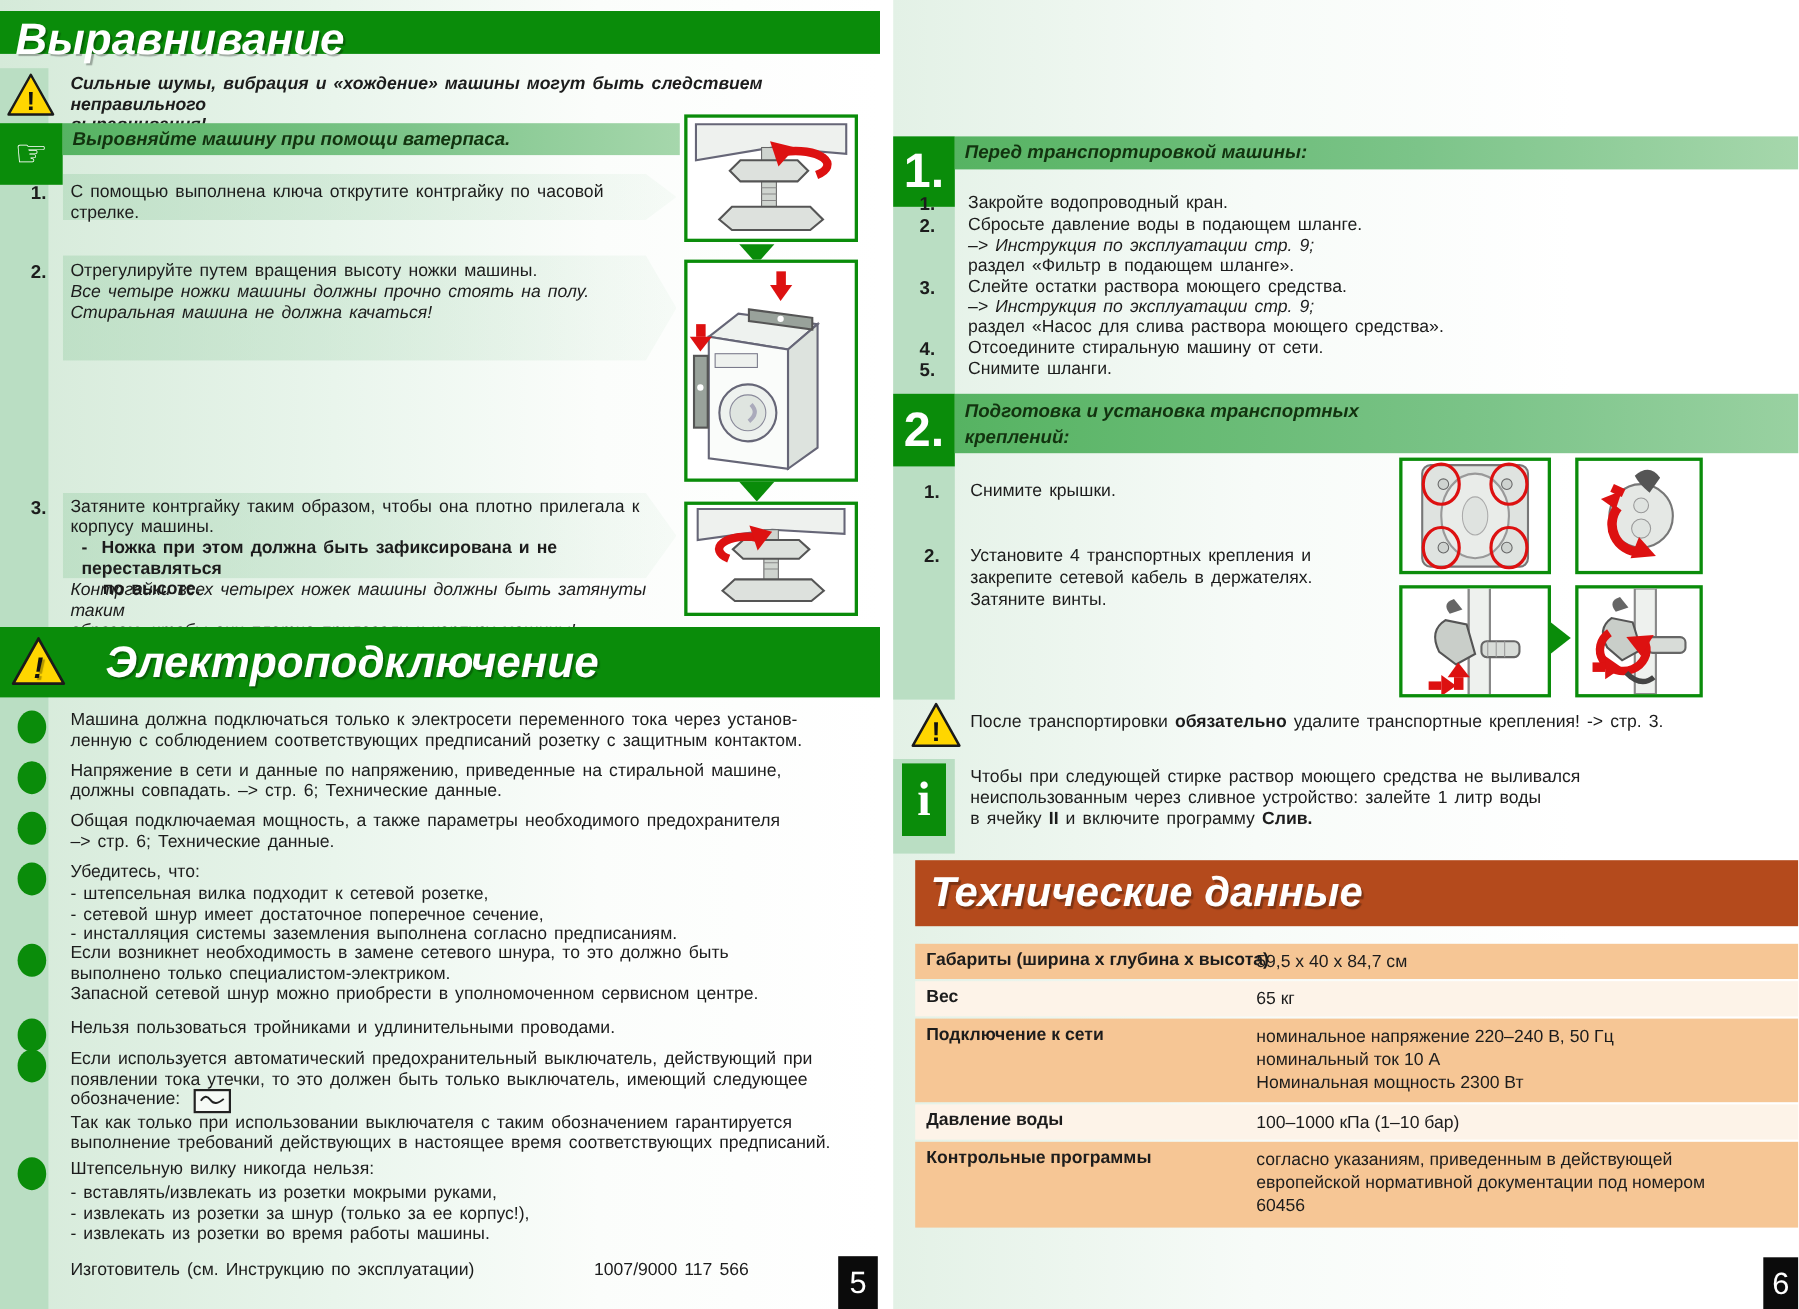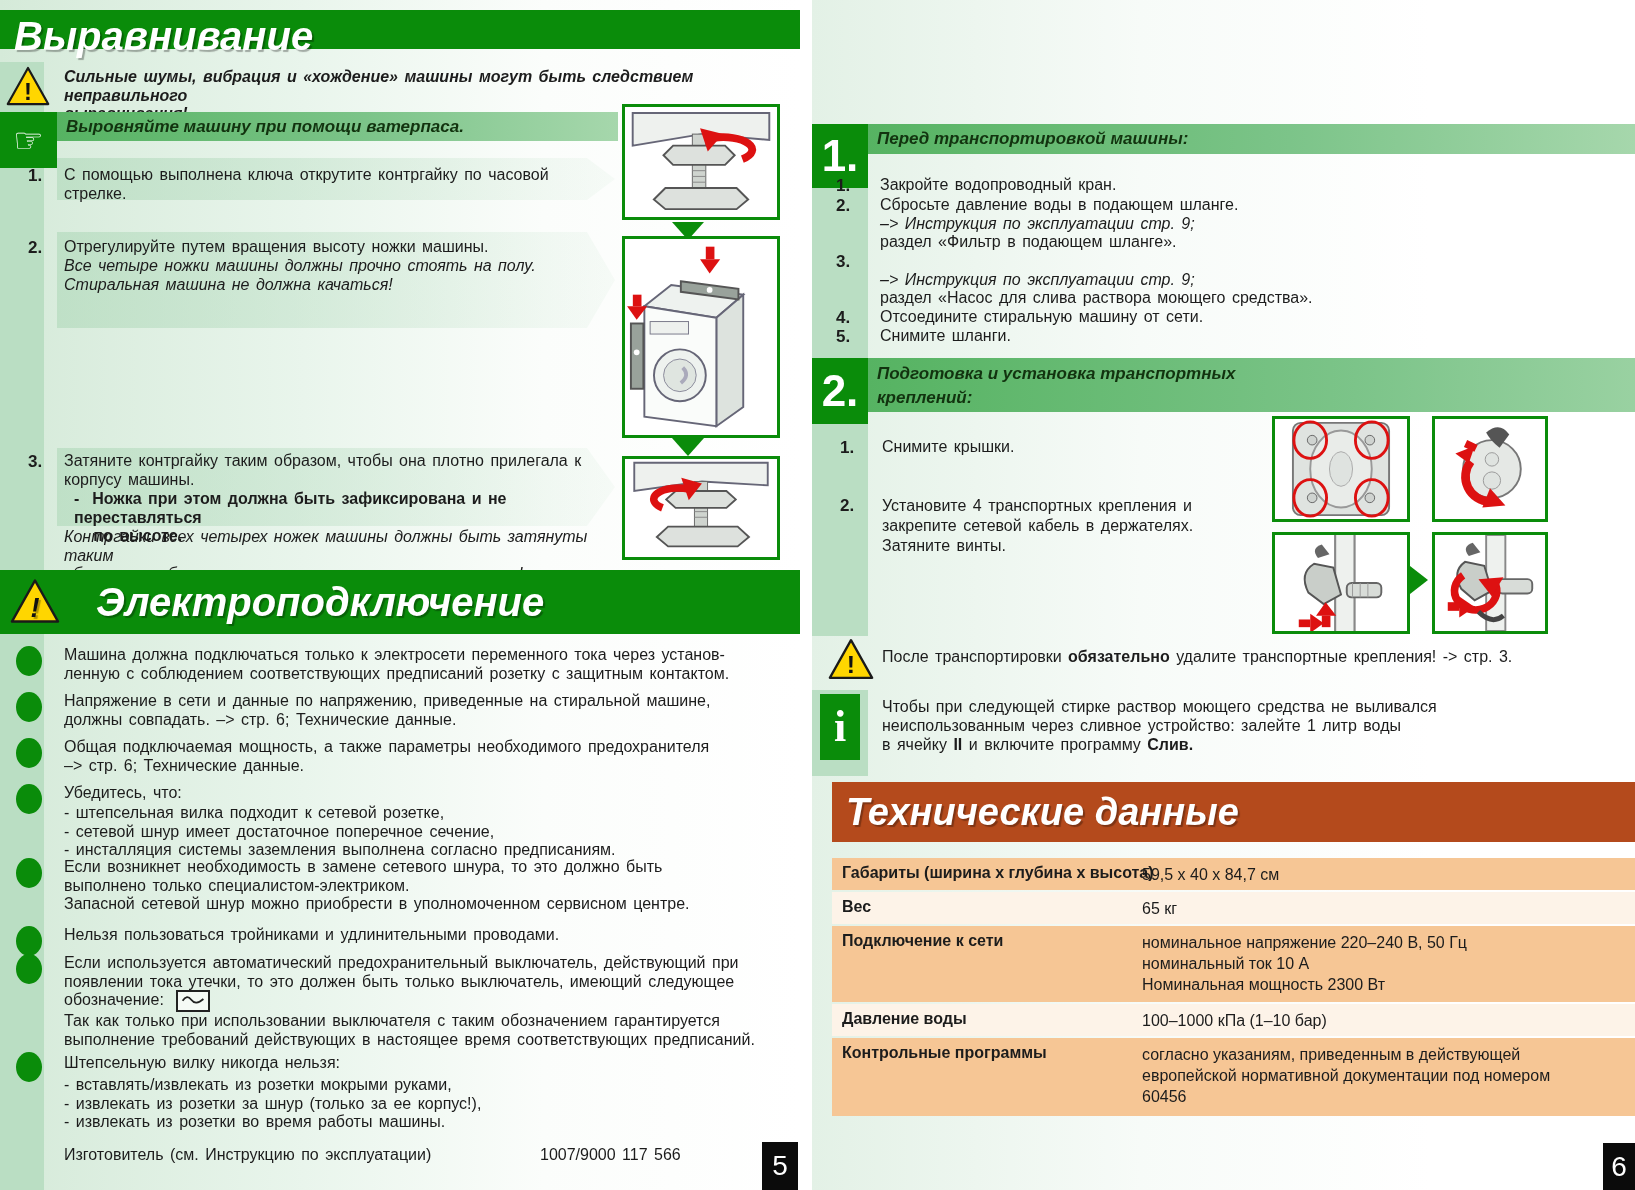--- a/index.html
+++ b/index.html
@@ -187,20 +187,21 @@
       <span class="bandtxt" style="line-height:30px;">Перед транспортировкой машины:</span>
     </div>
 
     <span class="abs num" style="left:24px;top:176px;">1.</span>
     <div class="abs txt" style="left:68px;top:176px;width:720px;">Закройте водопроводный кран.</div>
     <span class="abs num" style="left:24px;top:196px;">2.</span>
     <div class="abs txt" style="left:68px;top:196px;width:720px;">Сбросьте давление воды в подающем шланге.</div>
     <div class="abs txt it" style="left:68px;top:215px;width:720px;">–&gt; Инструкция по эксплуатации стр. 9;</div>
     <div class="abs txt" style="left:68px;top:233px;width:720px;">раздел «Фильтр в подающем шланге».</div>
     <span class="abs num" style="left:24px;top:252px;">3.</span>
+    <div class="abs txt" style="left:68px;top:252px;width:720px;">Слейте остатки раствора моющего средства.</div>
     <div class="abs txt it" style="left:68px;top:271px;width:720px;">–&gt; Инструкция по эксплуатации стр. 9;</div>
     <div class="abs txt" style="left:68px;top:289px;width:720px;">раздел «Насос для слива раствора моющего средства».</div>
     <span class="abs num" style="left:24px;top:308px;">4.</span>
     <div class="abs txt" style="left:68px;top:308px;width:720px;">Отсоедините стиральную машину от сети.</div>
     <span class="abs num" style="left:24px;top:327px;">5.</span>
     <div class="abs txt" style="left:68px;top:327px;width:720px;">Снимите шланги.</div>
 
     <div class="abs numbox" style="left:0;top:358px;width:56px;height:66px;line-height:66px;">2.</div>
     <div class="abs band" style="left:56px;top:358px;width:888px;height:54px;">
       <span class="bandtxt pre" style="line-height:24px;padding-top:4px;">Подготовка и установка транспортных

